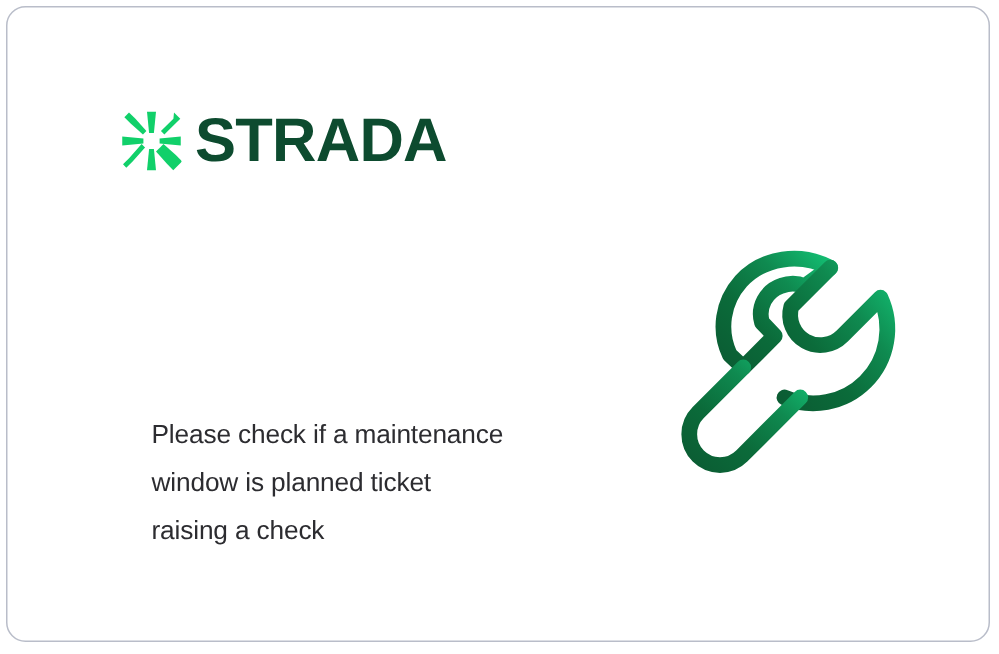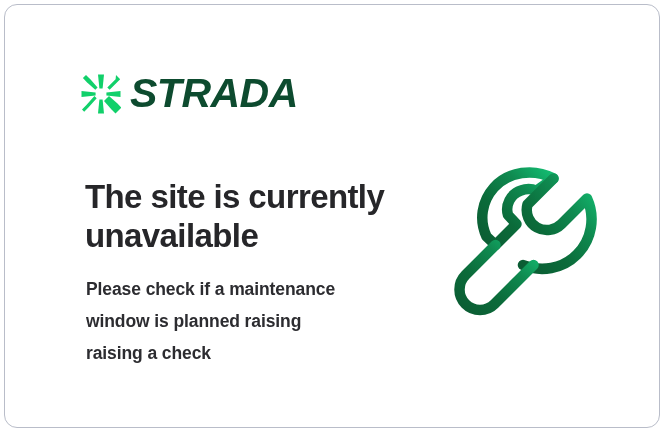--- a/index.html
+++ b/index.html
@@ -50,44 +50,43 @@
     display: block;
     flex: 0 0 auto;
   }
   .logo-word {
     font-size: 41px;
     font-weight: bold;
     letter-spacing: -0.5px;
     color: #0d4b2f;
     line-height: 1;
     white-space: nowrap;
-    font-style: italic;
   }
 
   
   .headline {
     position: absolute;
     left: 80px;
     top: 151px;
     width: 340px;
     font-size: 33px;
     font-weight: bold;
     line-height: 1.18;
     letter-spacing: -0.6px;
     color: #262629;
   }
 
   
   .body-copy {
     position: absolute;
-    left: 81px;
+    left: 96px;
     top: 268px;
     width: 330px;
     font-size: 17.5px;
-    font-weight: bold;
+    font-weight: normal;
     line-height: 32px;
     letter-spacing: -0.1px;
     color: #2c2c30;
   }
   .body-copy .line {
     display: block;
     white-space: nowrap;
   }
 
   
@@ -120,25 +119,24 @@
           <polygon points="5.0,1.0 9.3,5.2 16.6,13.4 14.3,15.7 6.1,8.4 1.9,4.1"></polygon>
           <polygon points="25.7,24.3 28.0,22.0 36.2,29.3 40.4,33.6 34.5,39.5 30.3,35.2 23.0,27.0"></polygon>
 
           <polygon points="35.0,1.0 39.2,5.2 30.9,13.4 28.6,15.7 26.3,13.4 34.6,5.2"></polygon>
           <polygon points="13.4,22.0 15.7,24.3 7.4,33.6 3.2,37.8 1.0,35.5 5.2,31.3"></polygon>
         </g>
       </svg>
       <div class="logo-word">STRADA</div>
     </div>
 
-    <h1 class="headline">The site is currently unavailable</h1>
 
     <div class="body-copy">
       <span class="line">Please check if a maintenance</span>
-      <span class="line">window is planned raising</span>
+      <span class="line">window is planned ticket</span>
       <span class="line">raising a check</span>
     </div>
 
     <svg class="wrench" viewBox="0 0 165 162" aria-hidden="true">
       <defs>
         <linearGradient id="wrenchGrad" x1="0" y1="1" x2="1" y2="0">
           <stop offset="0" stop-color="#0b5c33"></stop>
           <stop offset="0.35" stop-color="#0b6b3a"></stop>
           <stop offset="0.68" stop-color="#0f8a50"></stop>
           <stop offset="1" stop-color="#13bd72"></stop>

